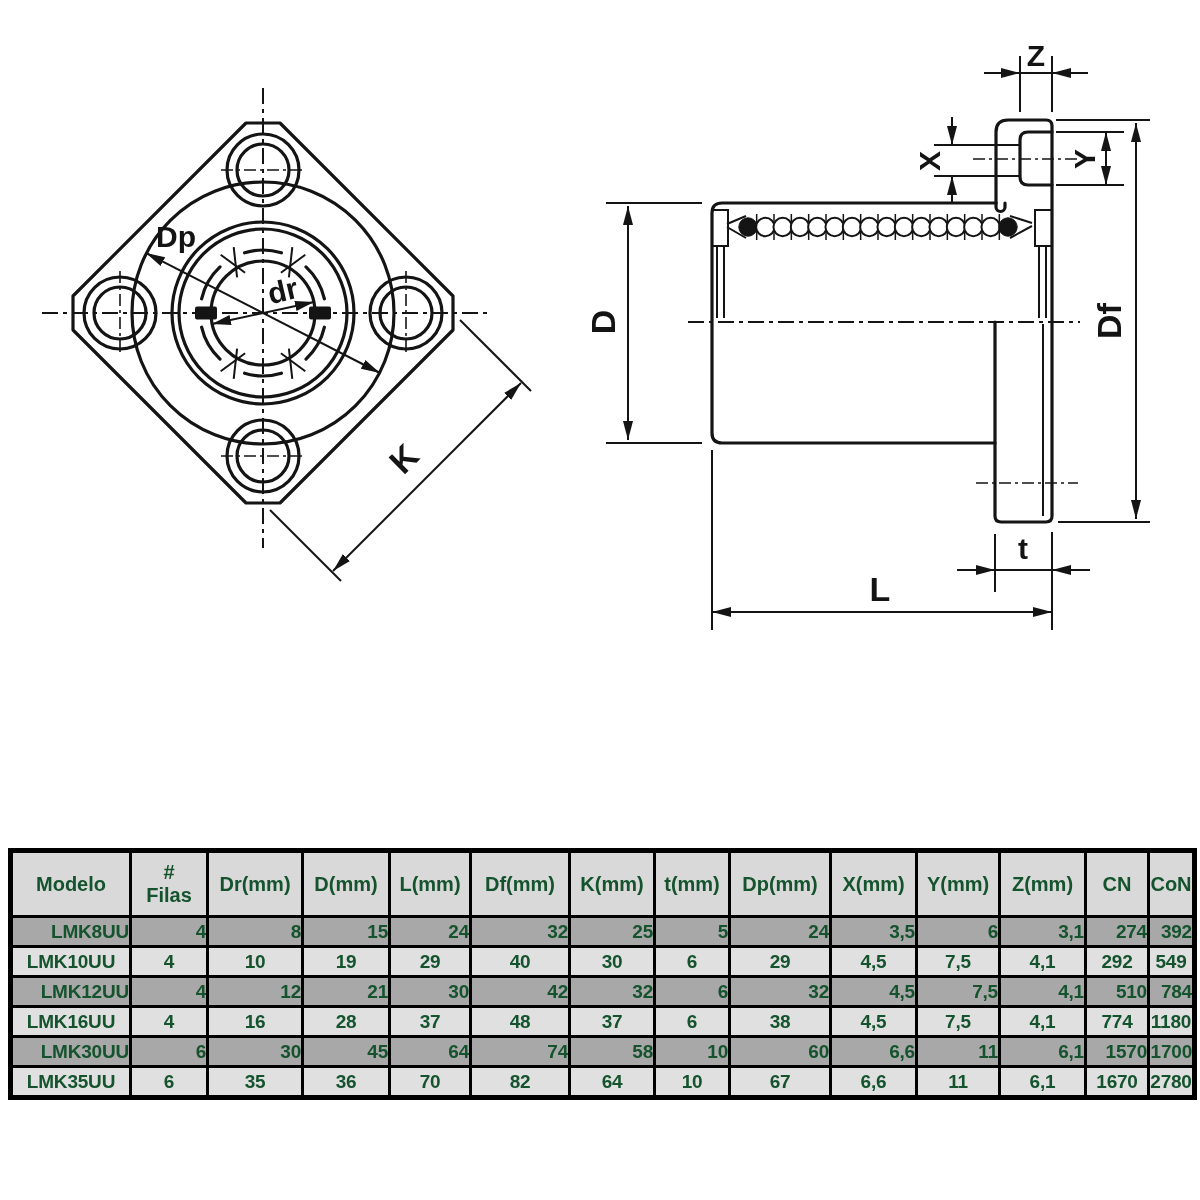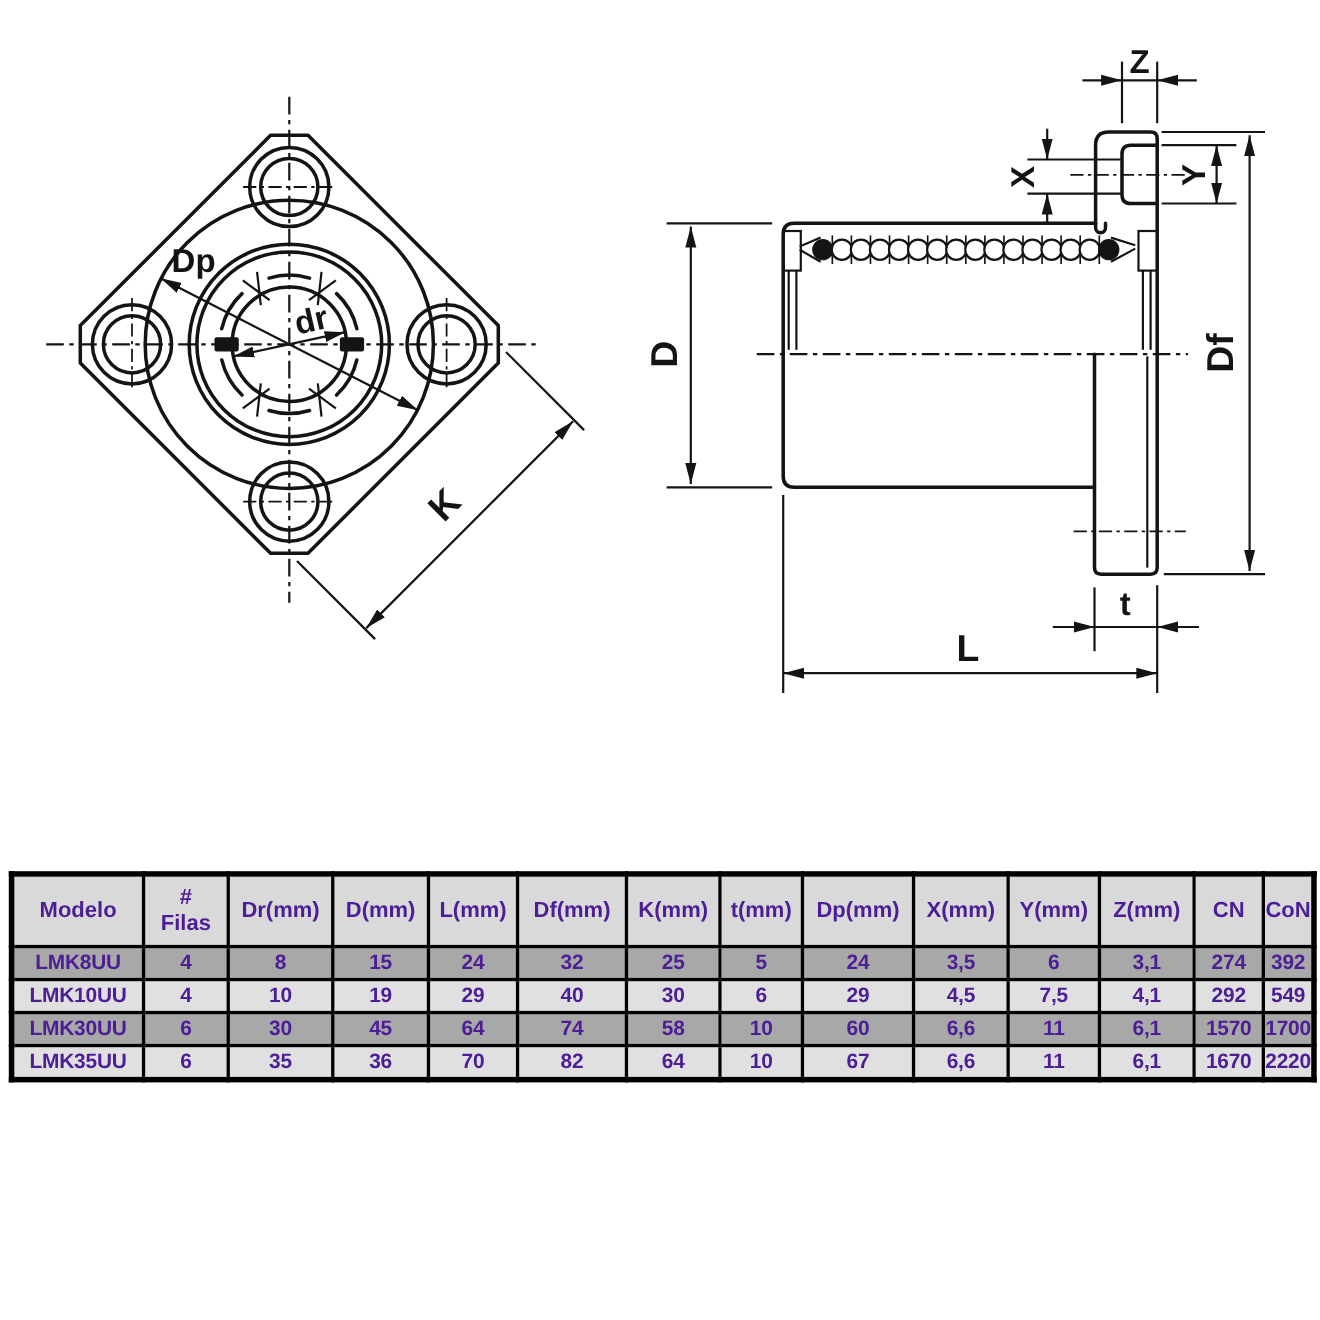--- a/index.html
+++ b/index.html
@@ -12,28 +12,28 @@
   .dim{fill:none;stroke:#141414;stroke-width:2;}
   .cl{fill:none;stroke:#141414;stroke-width:2;stroke-dasharray:16 5 4 5;}
   .clt{fill:none;stroke:#141414;stroke-width:1.6;stroke-dasharray:12 4 3 4;}
   .fillmark{fill:#141414;stroke:none;}
   .ball{fill:#ffffff;stroke:#141414;stroke-width:2;}
   .ballFill{fill:#141414;stroke:#141414;stroke-width:1;}
   .tick{stroke:#141414;stroke-width:1.5;}
   .lbl{font-family:"Liberation Sans",sans-serif;font-weight:bold;font-size:30px;fill:#141414;}
   .lblBig{font-size:34px;}
   
-  table.specs{position:absolute;left:8px;top:792px;width:1184px;border-collapse:collapse;
-              table-layout:fixed;border:5px solid #000;color:#4c1d95;}
+  table.specs{position:absolute;left:8px;top:848px;width:1184px;border-collapse:collapse;
+              table-layout:fixed;border:5px solid #000;color:#14532d;}
   .specs th,.specs td{border:3px solid #000;text-align:center;vertical-align:middle;
               overflow:hidden;padding:0;}
   .specs th{background:#d9d9d9;font-size:20px;font-weight:bold;height:62px;line-height:1.15;
               white-space:pre-line;}
   .specs td{font-size:19px;font-weight:bold;height:27px;letter-spacing:-0.2px;}
-  .specs tr.dark td{background:#a8a8a8;}
+  .specs tr.dark td{background:#a8a8a8;text-align:right;}
   .specs tr.light td{background:#e0e0e0;text-align:center;}
 </style>
 </head>
 <body>
 
 <div class="stage">
 
   <svg width="1200" height="800" viewBox="0 0 1200 800">
     <defs>
       <marker id="arr" viewBox="0 0 20 12" markerWidth="20" markerHeight="12" refX="19" refY="6" orient="auto-start-reverse" markerUnits="userSpaceOnUse">
@@ -269,20 +269,52 @@
           <td>30</td>
           <td>6</td>
           <td>29</td>
           <td>4,5</td>
           <td>7,5</td>
           <td>4,1</td>
           <td>292</td>
           <td>549</td>
         </tr>
         <tr class="dark">
+          <td>LMK12UU</td>
+          <td>4</td>
+          <td>12</td>
+          <td>21</td>
+          <td>30</td>
+          <td>42</td>
+          <td>32</td>
+          <td>6</td>
+          <td>32</td>
+          <td>4,5</td>
+          <td>7,5</td>
+          <td>4,1</td>
+          <td>510</td>
+          <td>784</td>
+        </tr>
+        <tr class="light">
+          <td>LMK16UU</td>
+          <td>4</td>
+          <td>16</td>
+          <td>28</td>
+          <td>37</td>
+          <td>48</td>
+          <td>37</td>
+          <td>6</td>
+          <td>38</td>
+          <td>4,5</td>
+          <td>7,5</td>
+          <td>4,1</td>
+          <td>774</td>
+          <td>1180</td>
+        </tr>
+        <tr class="dark">
           <td>LMK30UU</td>
           <td>6</td>
           <td>30</td>
           <td>45</td>
           <td>64</td>
           <td>74</td>
           <td>58</td>
           <td>10</td>
           <td>60</td>
           <td>6,6</td>
@@ -298,18 +330,18 @@
           <td>36</td>
           <td>70</td>
           <td>82</td>
           <td>64</td>
           <td>10</td>
           <td>67</td>
           <td>6,6</td>
           <td>11</td>
           <td>6,1</td>
           <td>1670</td>
-          <td>2220</td>
+          <td>2780</td>
         </tr>
       </tbody>
   </table>
 
 </div>
 
 </body></html>

